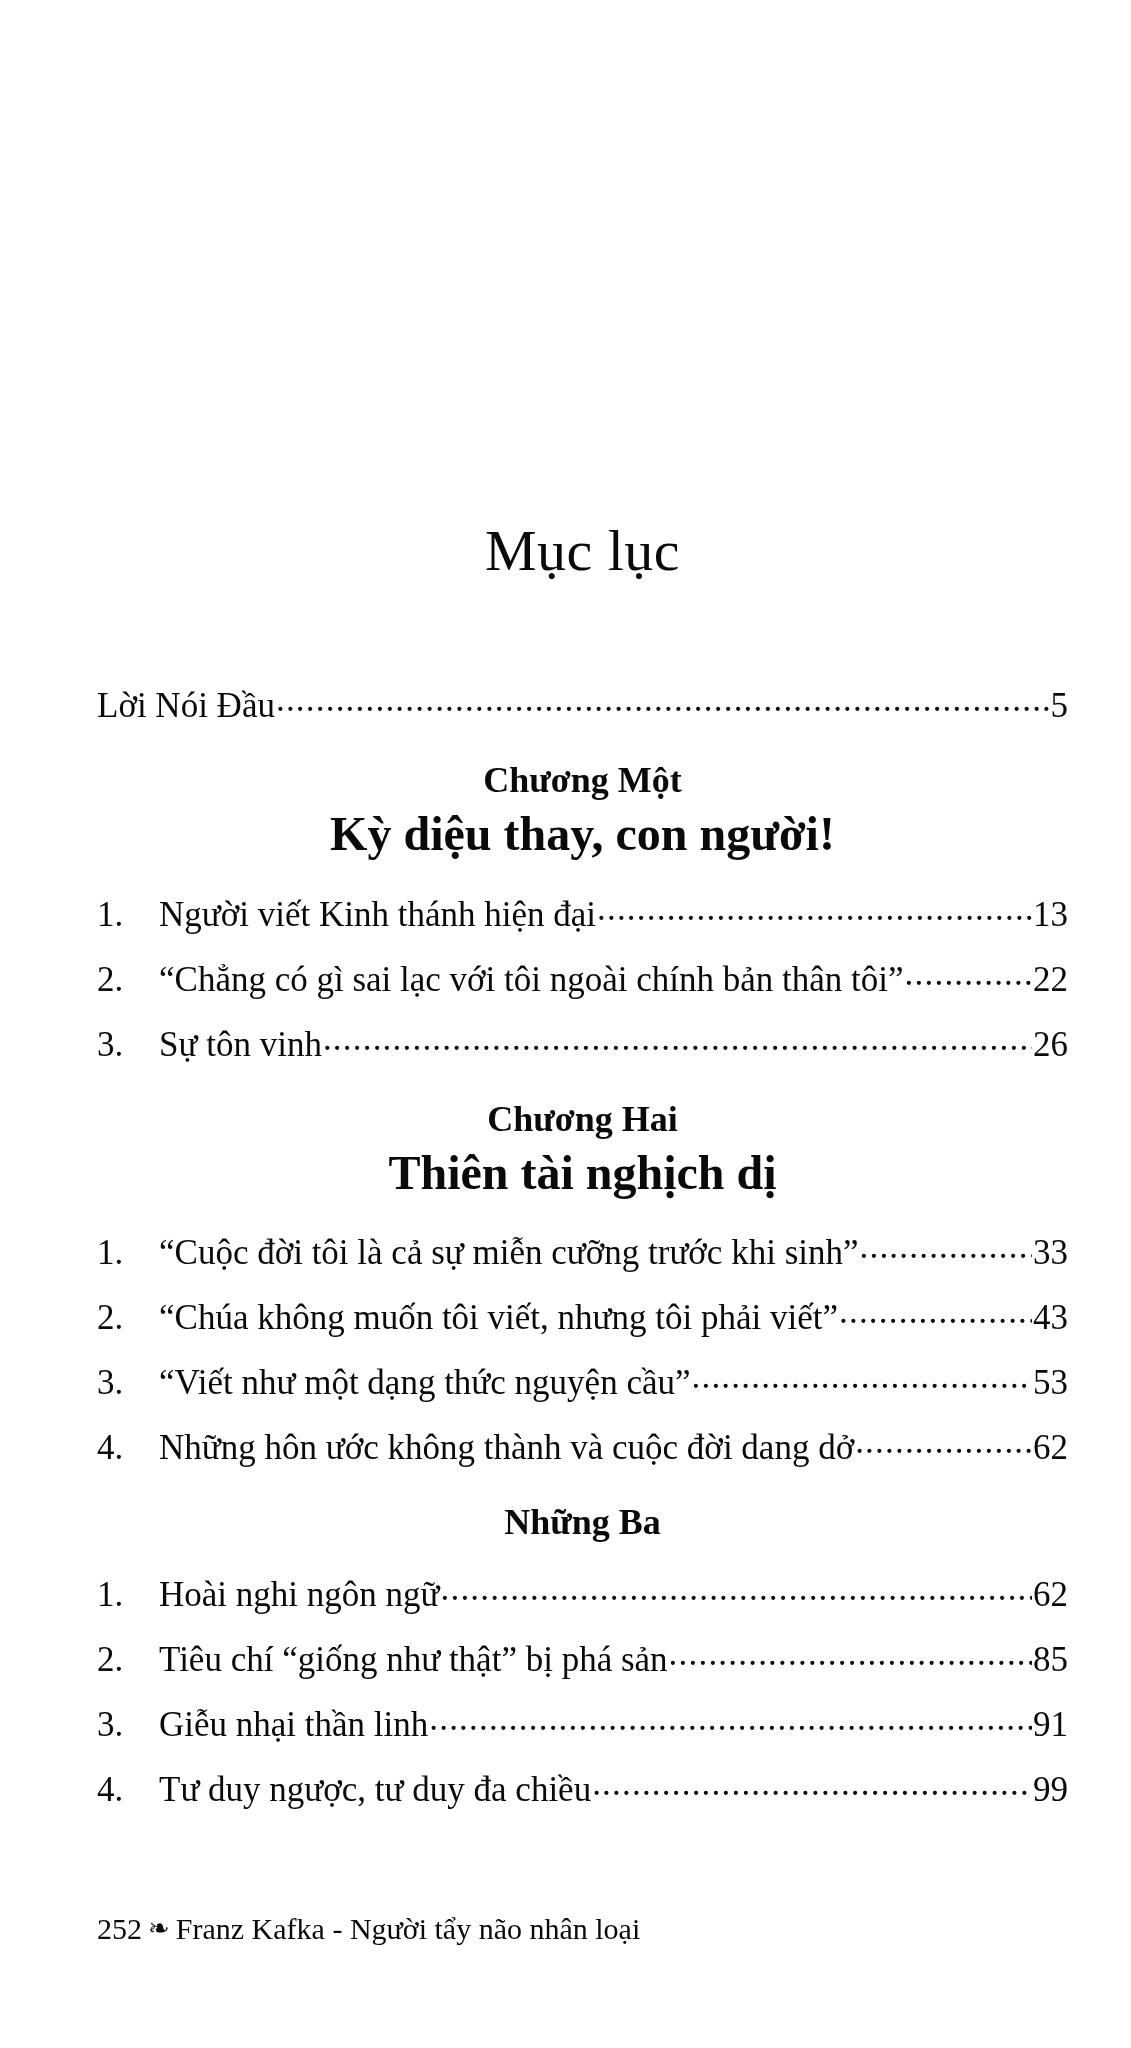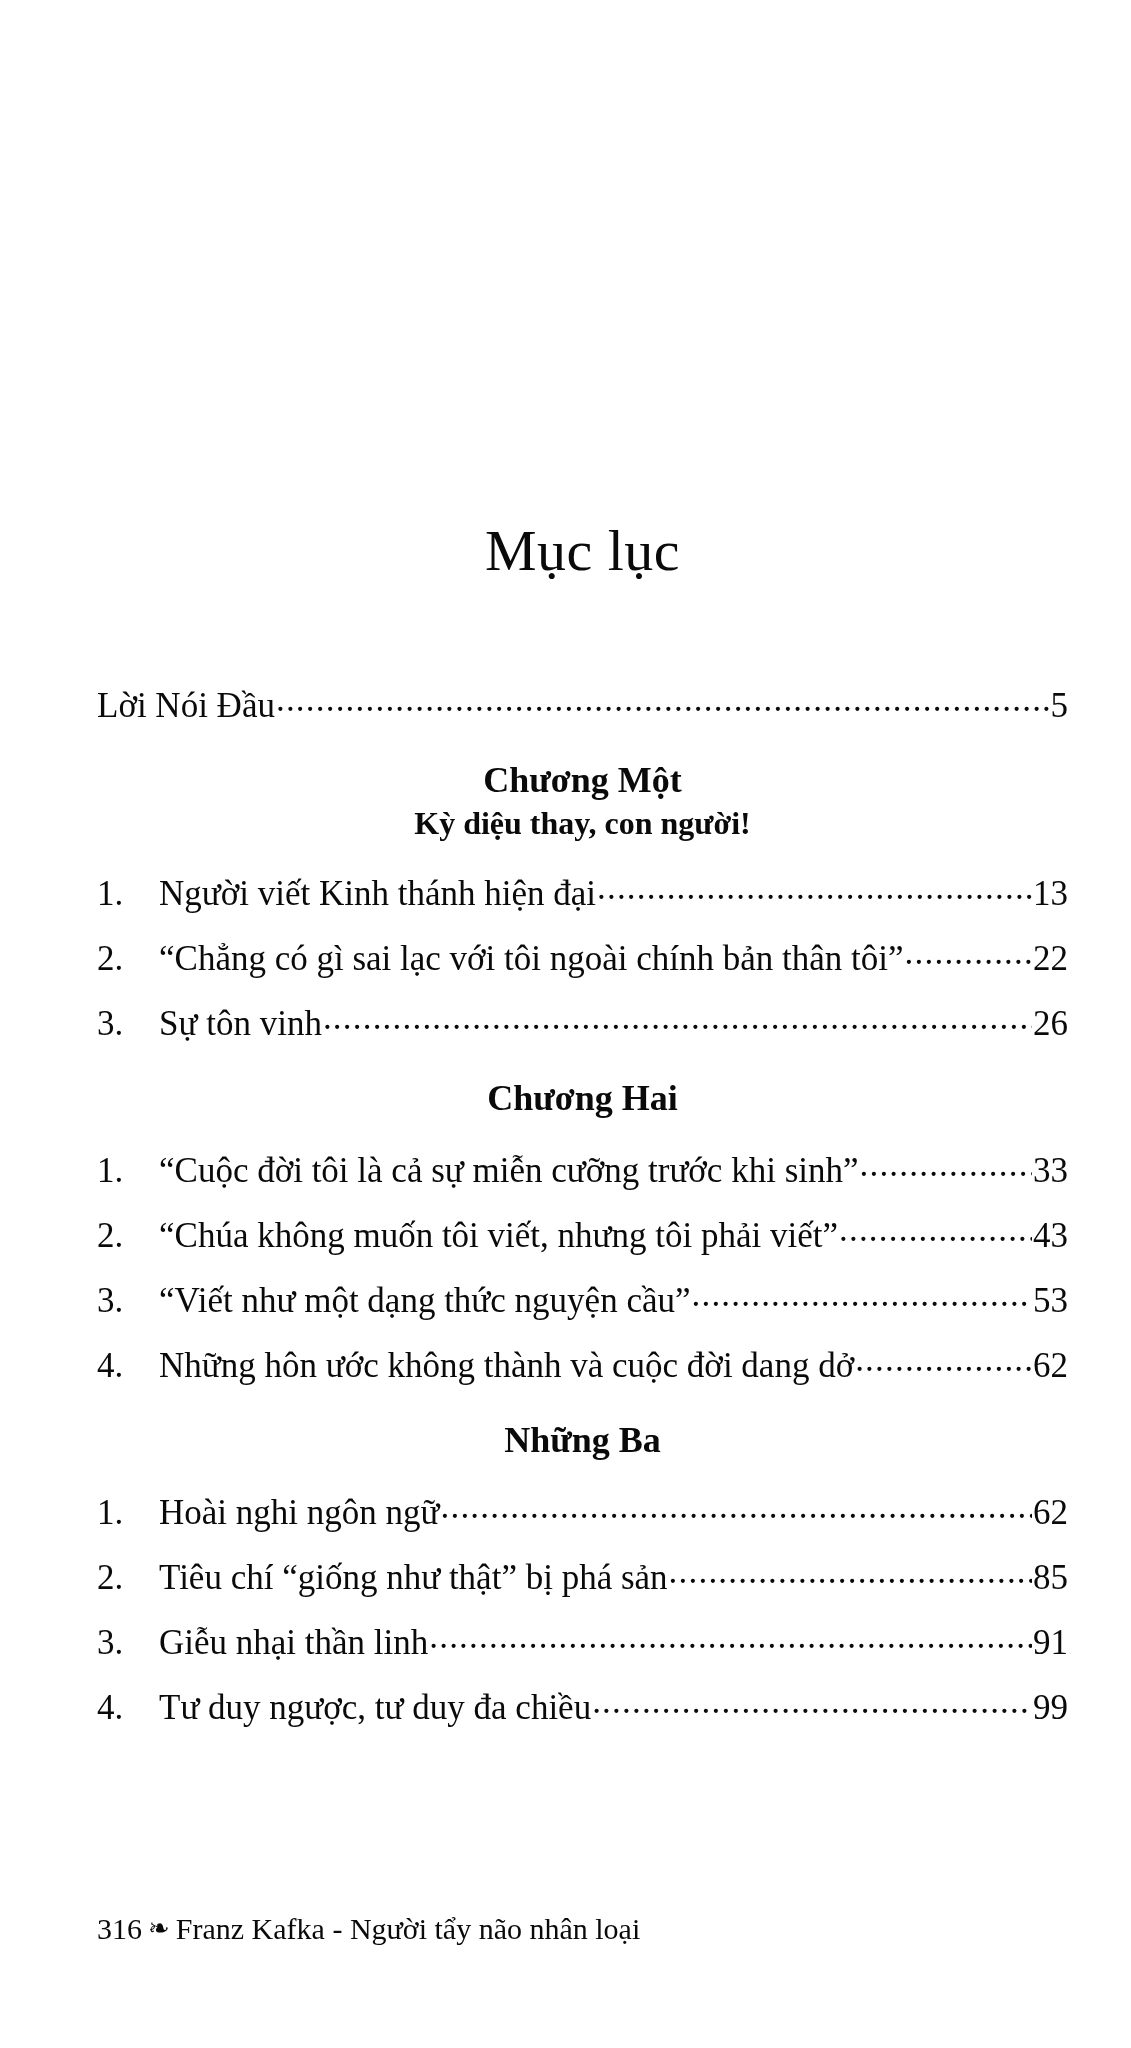--- a/index.html
+++ b/index.html
@@ -101,21 +101,21 @@
     font-weight: 700;
     margin: 0;
   }
   .chapter-head .line1 {
     display: block;
     font-size: 36px;
     line-height: 1.28;
   }
   .chapter-head .line2 {
     display: block;
-    font-size: 32px;
+    font-size: 48px;
     line-height: 1.28;
   }
   .chapter-block { margin-top: 34px; }
 
   
   .footer {
     position: absolute;
     left: 80px;
     bottom: 104px;
     font-size: 30px;
@@ -165,20 +165,21 @@
             <span class="num">3.</span>
             <span class="label">Sự tôn vinh</span>
             <span class="leader"></span>
             <span class="pageno">26</span>
           </div>
         </div>
       </div>
       <div class="chapter-block">
         <div class="chapter-head">
           <span class="line1">Chương Hai</span>
+          <span class="line2">Thiên tài nghịch dị</span>
         </div>
         <div class="items">
           <div class="entry item">
             <span class="num">1.</span>
             <span class="label">“Cuộc đời tôi là cả sự miễn cưỡng trước khi sinh”</span>
             <span class="leader"></span>
             <span class="pageno">33</span>
           </div>
           <div class="entry item">
             <span class="num">2.</span>
@@ -227,16 +228,16 @@
             <span class="num">4.</span>
             <span class="label">Tư duy ngược, tư duy đa chiều</span>
             <span class="leader"></span>
             <span class="pageno">99</span>
           </div>
         </div>
       </div>
     </div>
 
   <div class="footer">
-    <span>316</span><span class="orn">❧</span><span>Franz Kafka - Người tẩy não nhân loại</span>
+    <span>252</span><span class="orn">❧</span><span>Franz Kafka - Người tẩy não nhân loại</span>
   </div>
 
 </div>
 
 </body></html>

